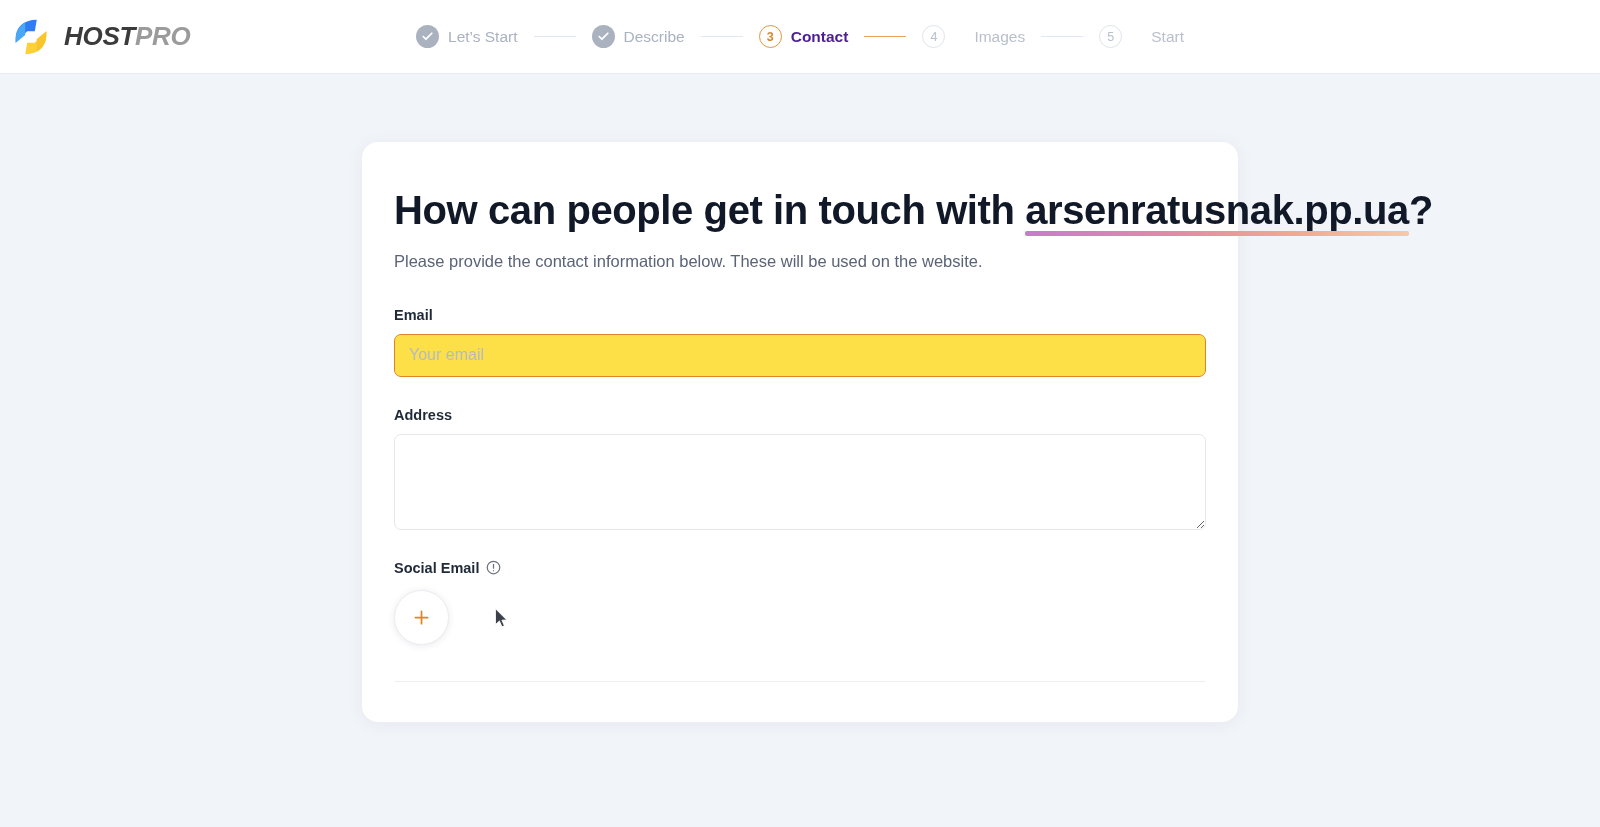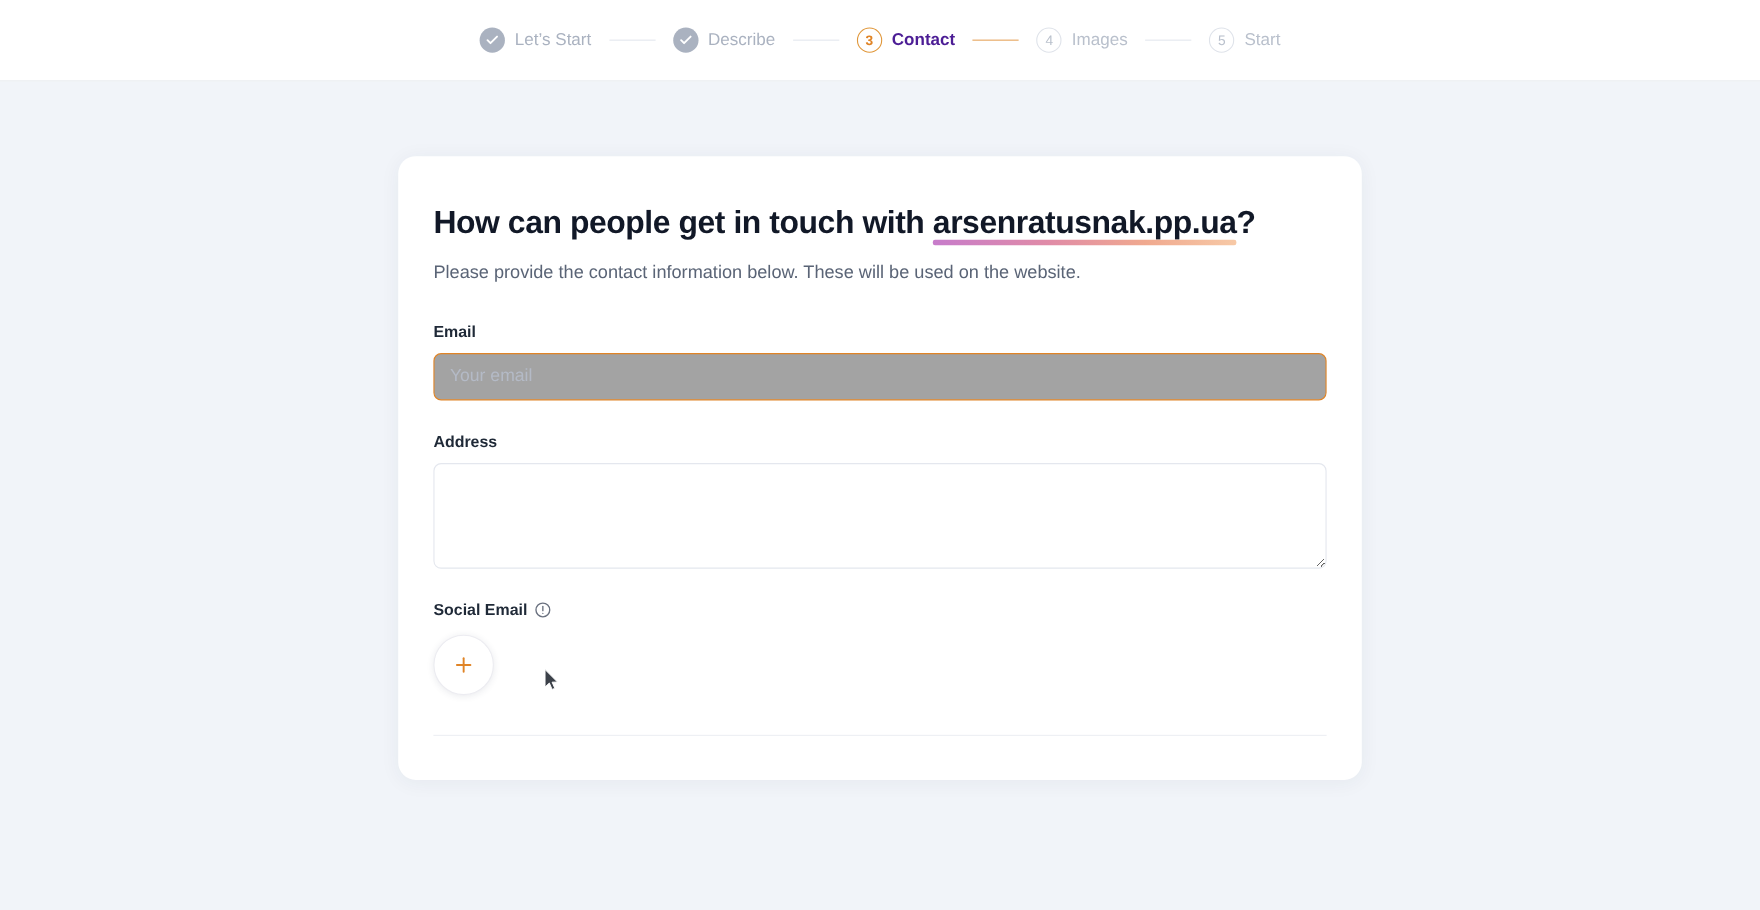--- a/index.html
+++ b/index.html
@@ -76,21 +76,21 @@
   }
   .step-circle.todo {
     border: 1.4px solid #dfe3ea;
     color: #b9c0cc;
     background: #fff;
   }
 
   .step-label { font-size: 15.5px; }
   .step-label.done   { color: #aab2c0; }
   .step-label.active { color: #4c1d95; font-weight: 700; }
-  .step-label.todo   { color: #b9c0cc; }
+  .step-label.todo   { color: #b9c0cc; margin-left: 20px; }
 
   .step-connector {
     width: 42px;
     height: 1.6px;
     background: #e3e7ee;
     margin: 0 16px;
   }
   .step-connector.lit { background: #e6a45c; }
 
   
@@ -98,21 +98,21 @@
 
   .card {
     width: 876px;
     background: #ffffff;
     border-radius: 16px;
     box-shadow: 0 2px 18px rgba(36, 49, 78, 0.055);
     padding: 44px 32px 40px 32px;
   }
 
   .card-title {
-    font-size: 29px;
+    font-size: 40px;
     font-weight: 700;
     color: #111827;
     letter-spacing: -0.4px;
     line-height: 1.2;
     white-space: nowrap;
   }
   .domain-hl {
     position: relative;
     display: inline-block;
   }
@@ -145,21 +145,21 @@
   }
   .field-label.with-icon { display: flex; align-items: center; gap: 7px; }
 
   .info-icon { width: 15px; height: 15px; display: block; color: #6b7280; }
 
   .text-input {
     width: 100%;
     height: 43px;
     border-radius: 7px;
     border: 1px solid #e4e7ee;
-    background: #a3a3a3;
+    background: #fde047;
     padding: 0 14px;
     font-size: 16px;
     font-family: inherit;
     color: #2d3748;
     outline: none;
   }
   .text-input::placeholder { color: #b4bac6; }
   .text-input.focused { border: 1.6px solid #e08426; }
 
   .address-block { margin-top: 30px; }
@@ -252,20 +252,31 @@
     position: absolute;
     width: 15px; height: 21px;
     pointer-events: none;
   }
 </style>
 </head>
 <body>
 
 <div class="header">
 
+  <div class="logo-wrap">
+    <svg class="logo-mark" viewBox="0 0 48 48">
+      <path d="M30 6 C16 6 8 14 8 26 L8 30 L20 18 L28 18 Z" fill="#2f7cf6"></path>
+      <path d="M8 30 L8 26 C8 18 12 12 18 9 L18 22 Z" fill="#49a7f5"></path>
+      <path d="M18 42 C32 42 40 34 40 22 L40 18 L28 30 L20 30 Z" fill="#fcd037"></path>
+      <path d="M40 18 L40 22 C40 30 36 36 30 39 L30 26 Z" fill="#f8c62c"></path>
+    </svg>
+    <div class="logo-text">
+      <span class="host">HOST</span><span class="pro">PRO</span>
+    </div>
+  </div>
 
   <div class="stepper">
 
     <div class="step">
       <span class="step-circle done">
         <svg viewBox="0 0 24 24" fill="none" stroke="currentColor" stroke-width="3.2" stroke-linecap="round" stroke-linejoin="round">
             <polyline points="20 6 9 17 4 12"></polyline>
           </svg>
       </span>
       <span class="step-label done">Let’s Start</span>

